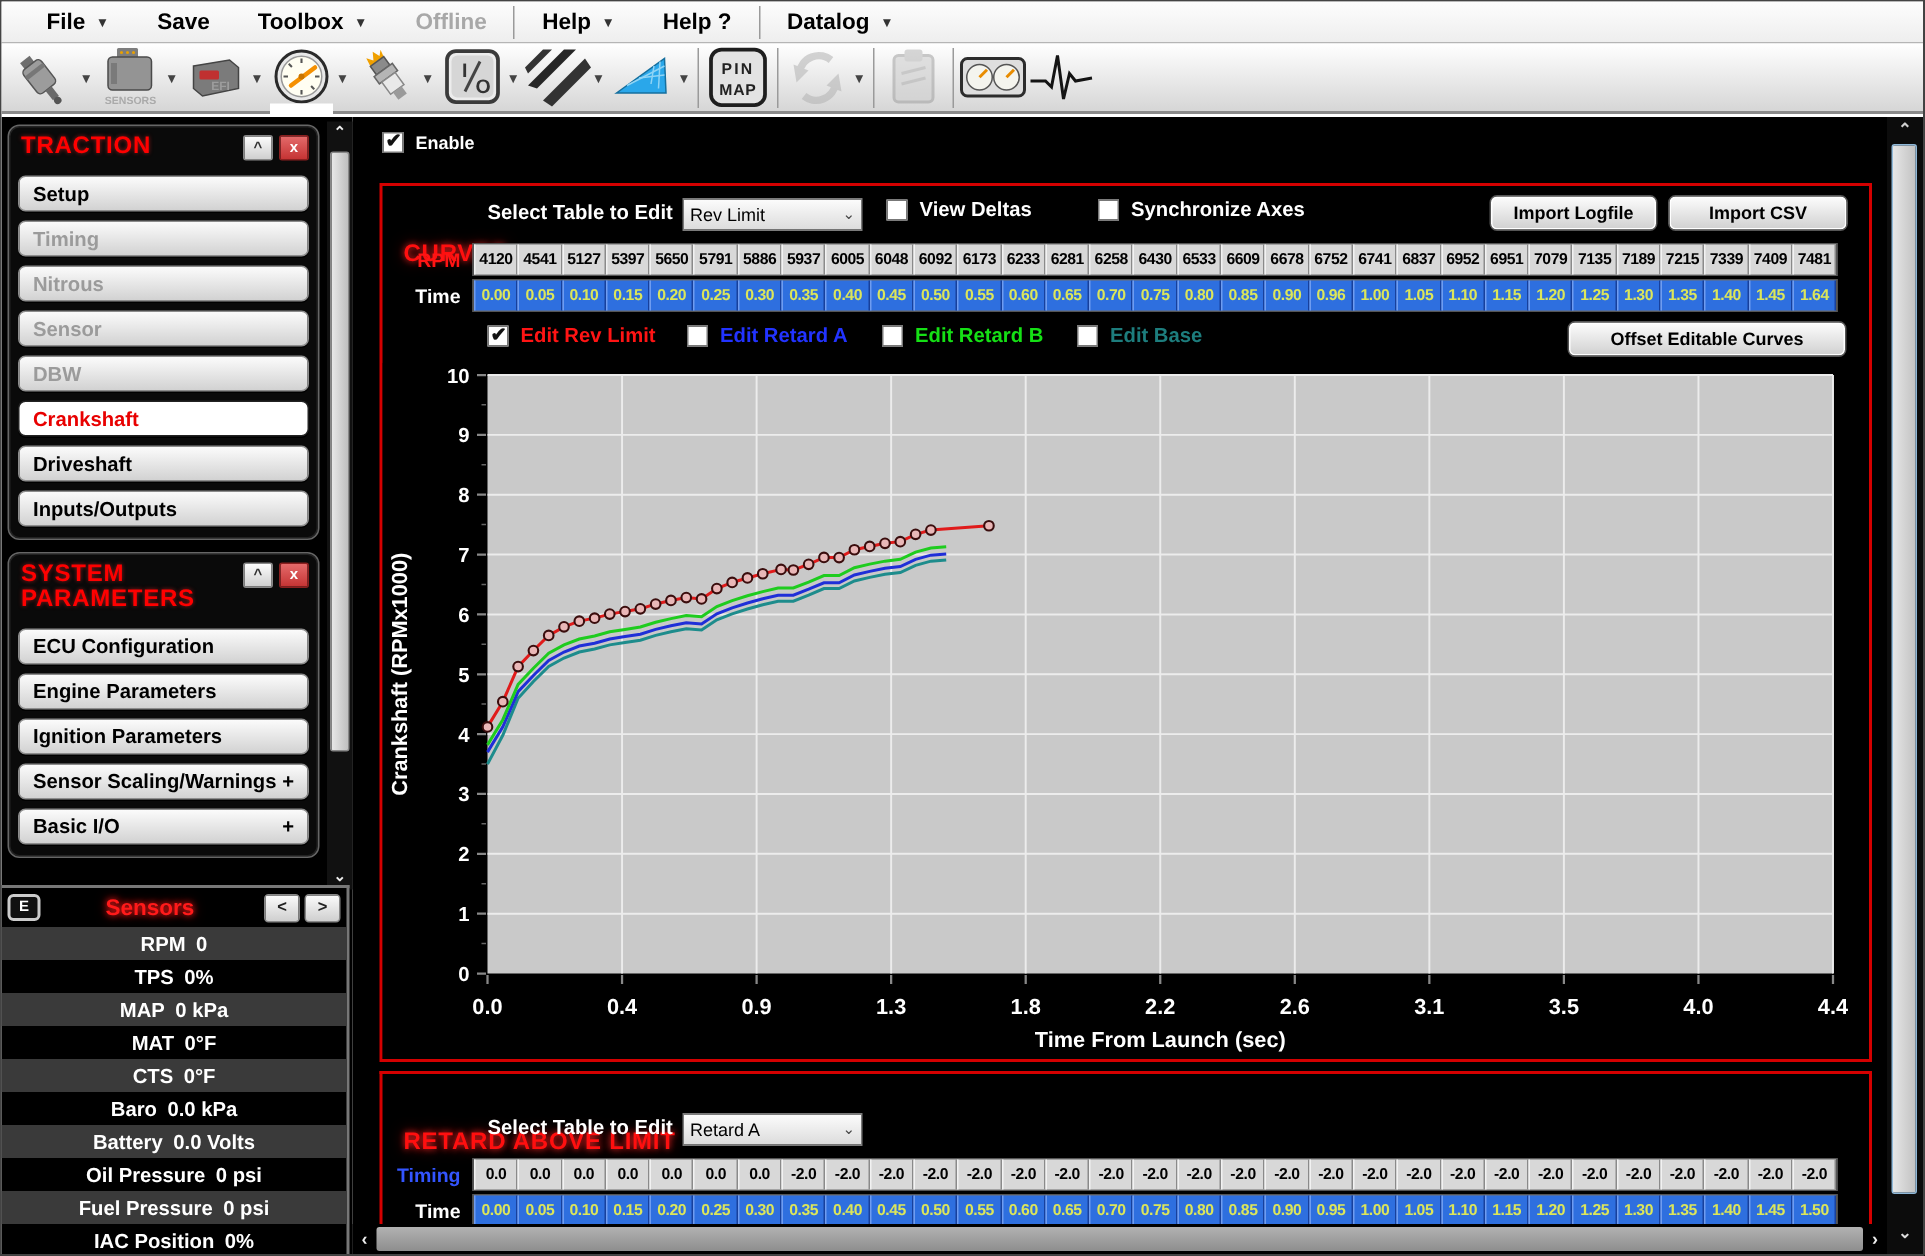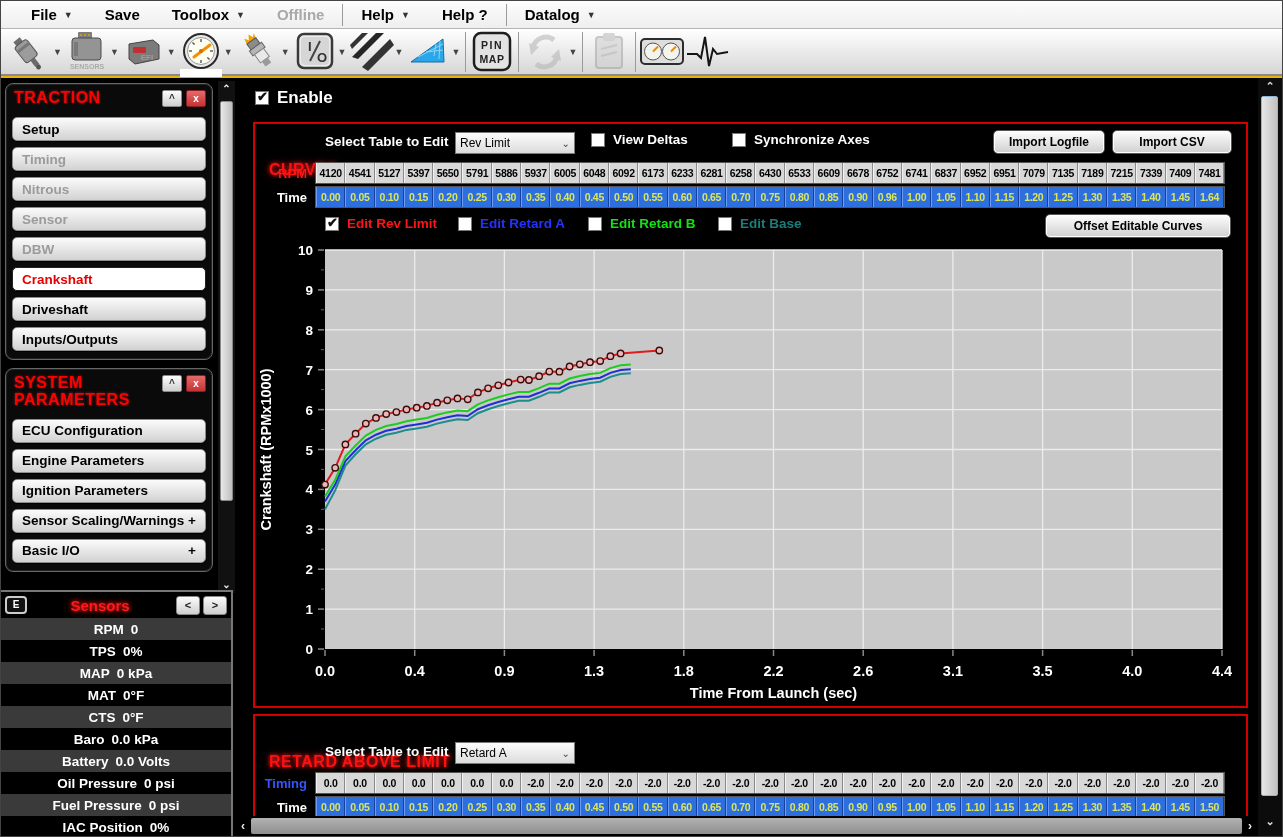--- a/index.html
+++ b/index.html
@@ -1,17 +1,17 @@
 <!DOCTYPE html>
 <html><head>
 <meta charset="utf-8">
 <style>
   * { margin:0; padding:0; box-sizing:border-box; }
   html,body { width:1283px; height:837px; background:#000; font-family:"Liberation Sans",sans-serif; overflow:hidden; }
-  #window { position:relative; width:1283px; height:837px; background:#eab308; border:1px solid #444; overflow:hidden; }
+  #window { position:relative; width:1283px; height:837px; background:#ffffff; border:1px solid #444; overflow:hidden; }
 
   
   #menubar { position:absolute; left:0; top:0; width:100%; height:28px; background:linear-gradient(#fdfdfd,#eeeeee); border-bottom:1px solid #b5b5b5; display:flex; align-items:center; padding-left:14px; z-index:5; }
   .menu-item { display:flex; align-items:center; gap:7px; font-weight:bold; font-size:15px; color:#000; padding:0 16px; height:100%; cursor:default; }
   .menu-item.disabled { color:#a8a8a8; }
   .menu-caret { font-size:9px; color:#333; }
   .menu-sep { width:1px; height:22px; background:#9a9a9a; margin:0 2px; }
 
   
   #toolbar { position:absolute; left:0; top:28px; width:100%; height:47px; background:linear-gradient(#ffffff,#d6d6d6); border-bottom:2px solid #8a8a8a; display:flex; align-items:center; padding-left:6px; z-index:5; }
@@ -45,21 +45,21 @@
   .nav-btn { width:24px; height:19px; margin-left:3px; border:1px solid #888; border-radius:3px; background:linear-gradient(#fbfbfb,#cfcfcf); font-size:11px; font-weight:bold; color:#222; text-align:center; line-height:17px; }
   .sensor-row { height:22px; display:flex; align-items:center; justify-content:center; gap:7px; color:#fff; font-weight:bold; font-size:13.5px; }
   .sensor-row.alt { background:#3a3a3a; }
   .sensor-row .lbl { text-align:right; }
   .sensor-row .val { }
 
   
   #main { position:absolute; left:234px; top:77px; right:24px; bottom:0; background:#000; overflow:hidden; }
   .cb { position:relative; width:14px; height:14px; background:#fff; border:1px solid #777; display:inline-block; flex:none; }
   .cb.checked::after { content:"✔"; position:absolute; left:1px; top:-3px; font-size:13px; color:#111; }
-  #enable-row { position:absolute; left:20px; top:10px; display:flex; align-items:center; gap:8px; color:#fff; font-weight:bold; font-size:17px; }
+  #enable-row { position:absolute; left:20px; top:10px; display:flex; align-items:center; gap:8px; color:#fff; font-weight:bold; font-size:12px; }
 
   .groupbox { position:absolute; border:2px solid #d40000; }
   .legend { position:absolute; top:-11px; left:8px; background:#000; padding:0 6px; color:#ff0f0f; font-weight:bold; font-size:16px; letter-spacing:.5px; text-shadow:0 0 4px rgba(255,40,40,.9),0 0 9px rgba(255,0,0,.5);margin-top:48px; }
 
   #curves-box { left:18px; top:44px; width:995px; height:586px; }
   #retard-box { left:18px; top:636px; width:995px; height:220px; border-bottom:none; }
 
   .sel-label { position:absolute; color:#fff; font-weight:bold; font-size:13.5px; }
   .win-select { position:absolute; height:22px; background:linear-gradient(#fcfcfc,#dcdcdc); border:1px solid #7a7a7a; display:flex; align-items:center; font-size:12px; color:#000; padding:0 4px; }
   .win-select .arrow { margin-left:auto; font-size:10px; color:#444; }

